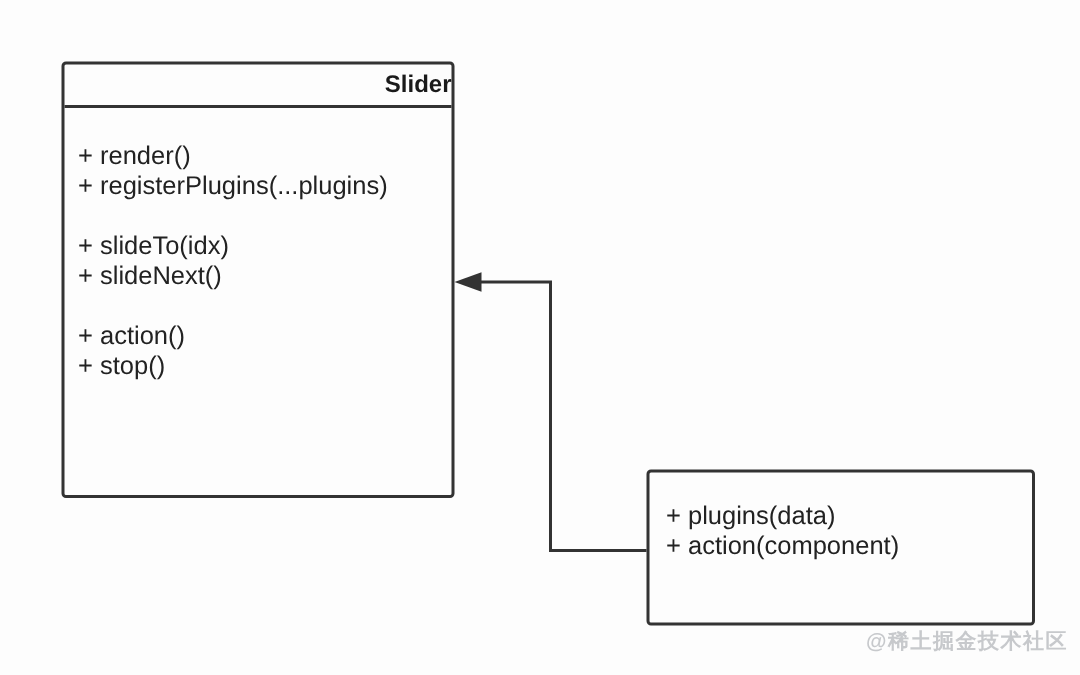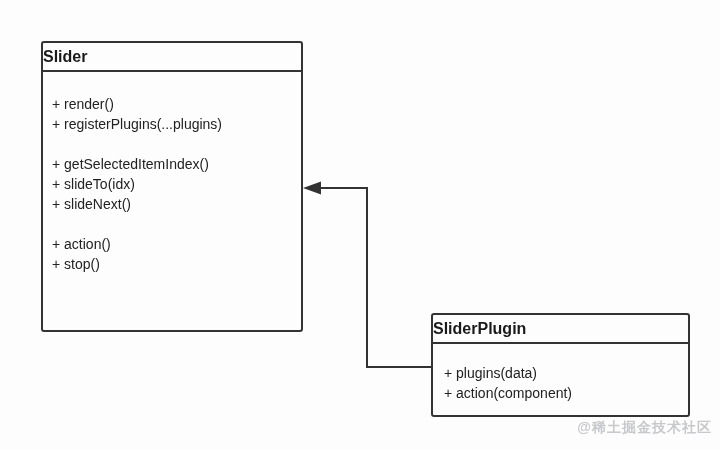--- a/index.html
+++ b/index.html
@@ -27,28 +27,28 @@
     position: absolute;
     background: #fdfdfd;
     border: 2px solid #333333;
     border-radius: 3px;
     box-sizing: border-box;
     color: #1f1f1f;
   }
   .uml-class .uml-title {
     height: 27px;
     line-height: 27px;
-    text-align: left;
+    text-align: right;
     font-weight: 700;
     font-size: 16px;
     border-bottom: 2px solid #333333;
     color: #1a1a1a;
   }
   .uml-class .uml-body {
-    font-size: 14px;
+    font-size: 17px;
     color: #222222;
   }
   .uml-class .method-line {
     height: 20px;
     line-height: 20px;
     white-space: nowrap;
   }
   .uml-class .group-gap {
     height: 20px;
   }
@@ -90,31 +90,29 @@
     <polyline points="431,367 367,367 367,188 320,188" fill="none" stroke="#333333" stroke-width="2"></polyline>
     <polygon points="303,188 321,181.5 321,194.5" fill="#333333"></polygon>
   </svg>
 
   <div class="uml-class class-slider">
     <div class="uml-title">Slider</div>
     <div class="uml-body">
       <div class="method-line">+ render()</div>
       <div class="method-line">+ registerPlugins(...plugins)</div>
       <div class="group-gap"></div>
-      <div class="method-line">+ getSelectedItemIndex()</div>
       <div class="method-line">+ slideTo(idx)</div>
       <div class="method-line">+ slideNext()</div>
       <div class="group-gap"></div>
       <div class="method-line">+ action()</div>
       <div class="method-line">+ stop()</div>
     </div>
   </div>
 
   <div class="uml-class class-plugin">
-    <div class="uml-title">SliderPlugin</div>
     <div class="uml-body">
       <div class="method-line">+ plugins(data)</div>
       <div class="method-line">+ action(component)</div>
     </div>
   </div>
 
   <div class="watermark">@稀土掘金技术社区</div>
 
 </div>
 

